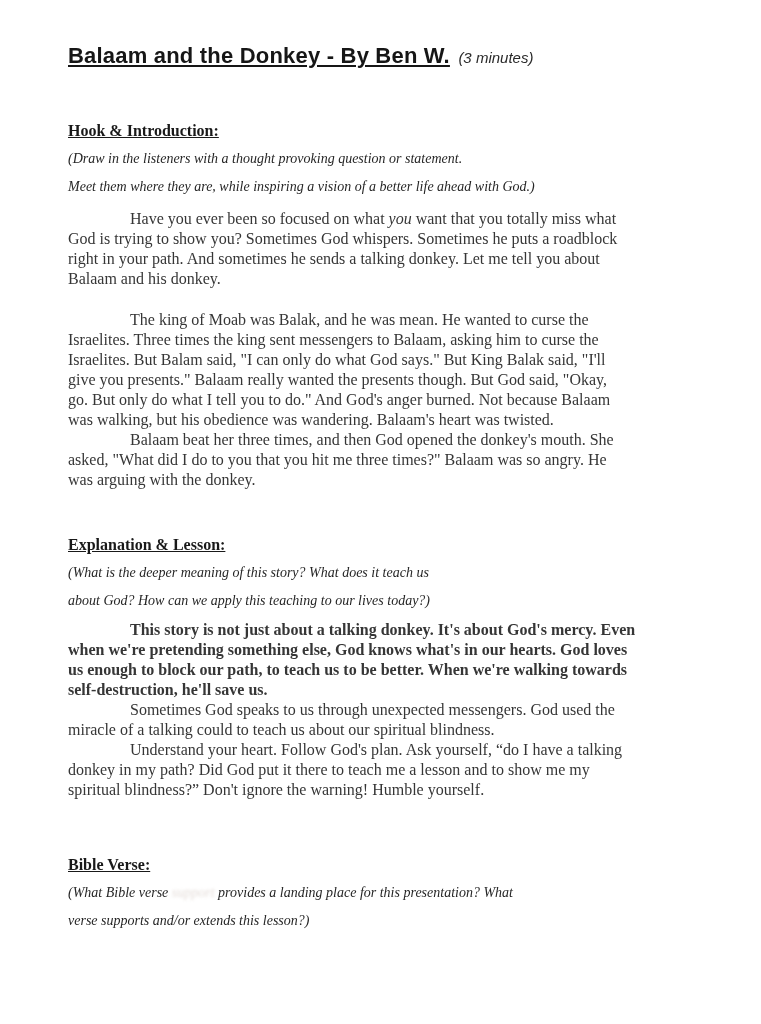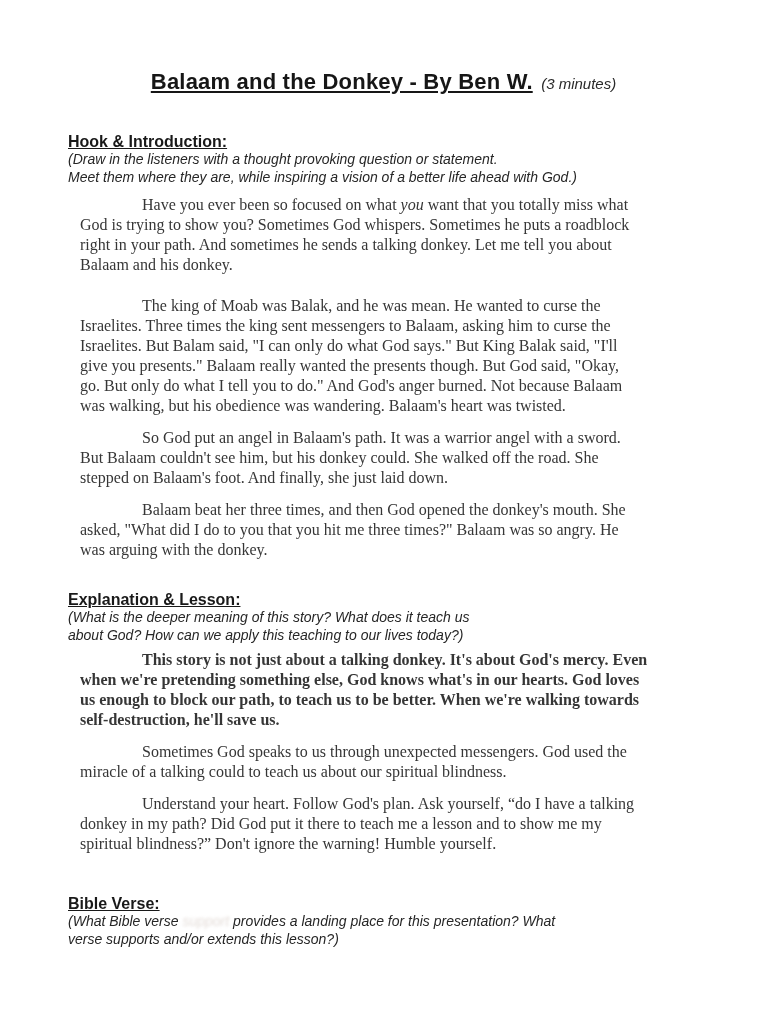--- a/index.html
+++ b/index.html
@@ -15,44 +15,42 @@
   }
   .page {
     box-sizing: border-box;
     width: 761px;
     height: 1024px;
     padding: 42px 62px 0 68px;
     background: #ffffff;
   }
   
   .title-line {
-    text-align: center;
     font-family: "Liberation Sans", sans-serif;
     line-height: 27px;
     white-space: nowrap;
-    margin-top: 26px;
   }
   .title {
     font-size: 22px;
     font-weight: bold;
     color: #161616;
     text-decoration: underline;
     letter-spacing: 0.2px;
   }
   .title-suffix {
     font-size: 15px;
     font-style: italic;
     color: #2a2a2a;
     margin-left: 4px;
   }
   
   .section-head {
-    font-family: Liberation Sans, sans-serif;
+    font-family: Liberation Serif, serif;
     white-space: pre-line;
-    line-height: 17px;
+    line-height: 27px;
     margin: 0;
     color: #222222;
   }
   .heading {
     font-size: 16px;
     font-weight: bold;
     color: #191919;
     text-decoration: underline;
   }
   .note {
@@ -63,21 +61,21 @@
   .sec-hook        { margin-top: 19px; }
   .sec-story       { margin-top: 21px; }
   .sec-explanation { margin-top: 14px; }
   .sec-bible       { margin-top: 24px; }
   
   p.body {
     font-family: "Liberation Serif", serif;
     font-size: 16px;
     line-height: 20px;
     color: #363636;
-    margin: 12px;
+    margin: 0;
     white-space: pre-line;
     text-indent: 62px;
   }
   p.body.first { margin-top: 9px; }
   .sec-story p.body.first { margin-top: 5px; }
   .sec-explanation p.body.first { margin-top: 6px; font-weight: bold; }
   
   .redacted {
     color: #c3b2a9;
     opacity: 0.45;
@@ -106,23 +104,20 @@
 Balaam and his donkey.</span></p>
   </div>
 
   <div class="section sec-story">
     <p class="body first">The king of Moab was Balak, and he was mean. He wanted to curse the
 Israelites. Three times the king sent messengers to Balaam, asking him to curse the
 Israelites. But Balam said, "I can only do what God says." But King Balak said, "I'll
 give you presents." Balaam really wanted the presents though. But God said, "Okay,
 go. But only do what I tell you to do." And God's anger burned. Not because Balaam
 was walking, but his obedience was wandering. Balaam's heart was twisted.</p>
-    <p class="body">So God put an angel in Balaam's path. It was a warrior angel with a sword.
-But Balaam couldn't see him, but his donkey could. She walked off the road. She
-stepped on Balaam's foot. And finally, she just laid down.</p>
     <p class="body">Balaam beat her three times, and then God opened the donkey's mouth. She
 asked, "What did I do to you that you hit me three times?" Balaam was so angry. He
 was arguing with the donkey.</p>
   </div>
 
   <div class="section sec-explanation">
     <p class="section-head">
       <span class="heading">Explanation &amp; Lesson:</span>
       <span class="note">(What is the deeper meaning of this story? What does it teach us
 about God? How can we apply this teaching to our lives today?)</span>

